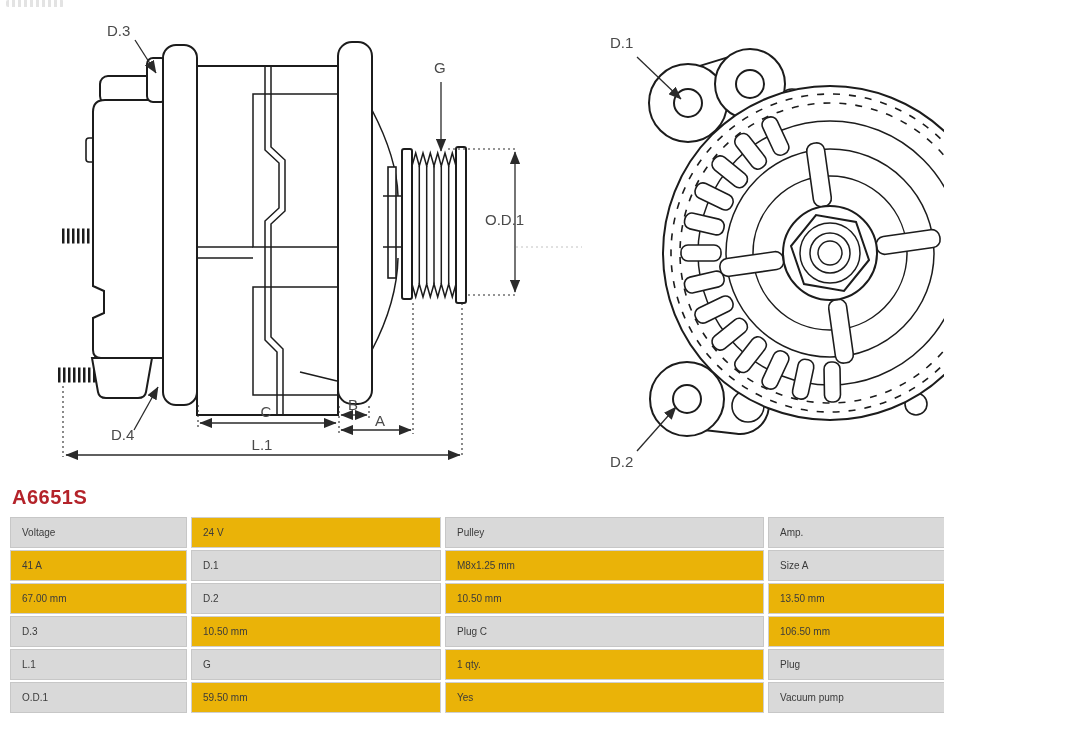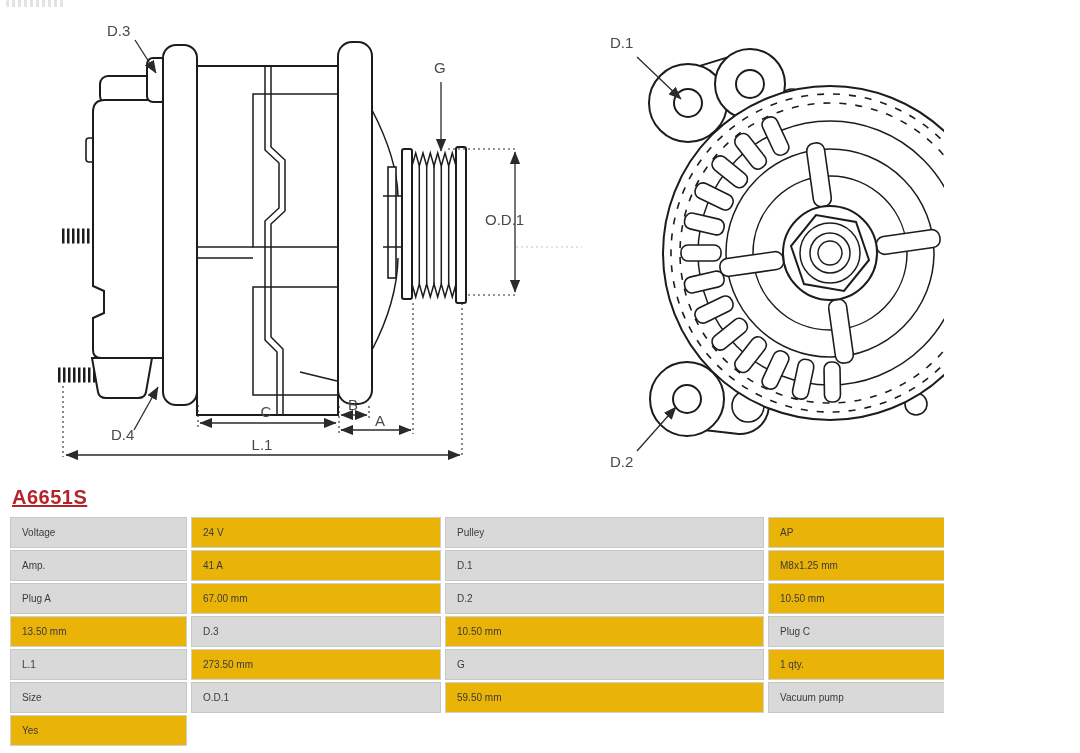--- a/index.html
+++ b/index.html
@@ -2,21 +2,21 @@
 <html><head>
 <meta charset="utf-8">
 <style>
   html,body{margin:0;padding:0;background:#fff;}
   #page{position:relative;width:944px;height:753px;background:#fff;overflow:hidden;
         font-family:"Liberation Sans","DejaVu Sans",sans-serif;}
   #watermark{position:absolute;left:6px;top:0;width:58px;height:7px;opacity:.65;
     background:repeating-linear-gradient(90deg,#d4d4d4 0 3px,#ffffff 3px 6px);border-radius:2px;}
   #drawing{position:absolute;left:0;top:0;}
   #part-title{position:absolute;left:12px;top:486px;font-size:20px;font-weight:bold;
-    color:#b4232a;letter-spacing:.5px;text-decoration:underline;}
+    color:#b4232a;letter-spacing:.5px;}
   #spec{position:absolute;left:10px;top:517px;display:grid;
     grid-template-columns:177px 250px 319px 294px;column-gap:4px;row-gap:2px;}
   .cell{height:29px;line-height:29px;font-size:10px;text-align:left;color:#3b3b3b;
     padding:0 11px;white-space:nowrap;overflow:hidden;}
   .lab{background:#d9d9d9;border:1px solid #c7c7c7;}
   .val{background:#eab308;border:1px solid #cfcfcf;}
   .lnt{stroke:#1c1c1c;stroke-width:1.5;fill:none;}
   .wh{stroke:#1c1c1c;stroke-width:2;fill:#ffffff;}
   .wht{stroke:#1c1c1c;stroke-width:1.6;fill:#ffffff;}
   .dim{stroke:#2a2a2a;stroke-width:1.3;fill:none;}
@@ -174,42 +174,41 @@
       <line class="dim" x1="637" y1="451" x2="676" y2="407" marker-end="url(#ah)"></line>
     </g>
   </svg>
 
   <div id="part-title">A6651S</div>
 
   <div id="spec">
     <div class="cell lab">Voltage</div>
     <div class="cell val">24 V</div>
     <div class="cell lab">Pulley</div>
-    <div class="cell val">AP</div>
 
     <div class="cell lab">Amp.</div>
     <div class="cell val">41 A</div>
     <div class="cell lab">D.1</div>
     <div class="cell val">M8x1.25 mm</div>
 
-    <div class="cell lab">Plug A</div>
+    <div class="cell lab">Size A</div>
     <div class="cell val">67.00 mm</div>
     <div class="cell lab">D.2</div>
     <div class="cell val">10.50 mm</div>
 
     <div class="cell val">13.50 mm</div>
     <div class="cell lab">D.3</div>
     <div class="cell val">10.50 mm</div>
 
     <div class="cell lab">Plug C</div>
+    <div class="cell val">106.50 mm</div>
     <div class="cell lab">L.1</div>
-    <div class="cell val">273.50 mm</div>
 
     <div class="cell lab">G</div>
     <div class="cell val">1 qty.</div>
-    <div class="cell lab">Size</div>
+    <div class="cell lab">Plug</div>
 
     <div class="cell lab">O.D.1</div>
     <div class="cell val">59.50 mm</div>
+    <div class="cell val">Yes</div>
     <div class="cell lab">Vacuum pump</div>
-    <div class="cell val">Yes</div>
   </div>
 </div>
 
 </body></html>

